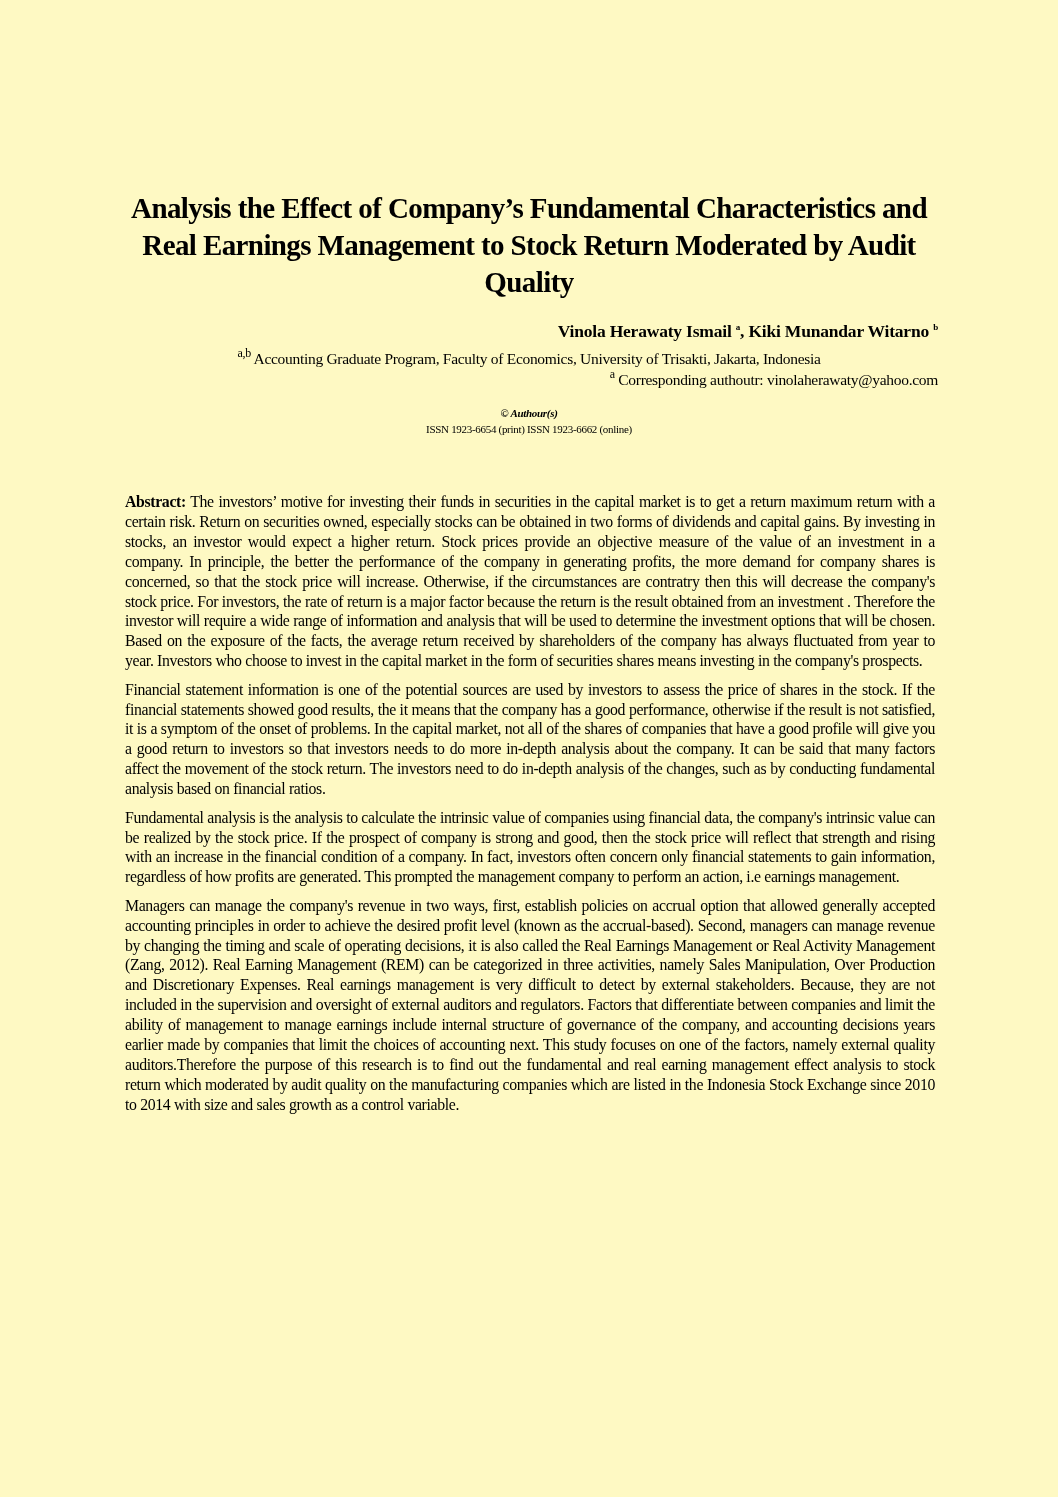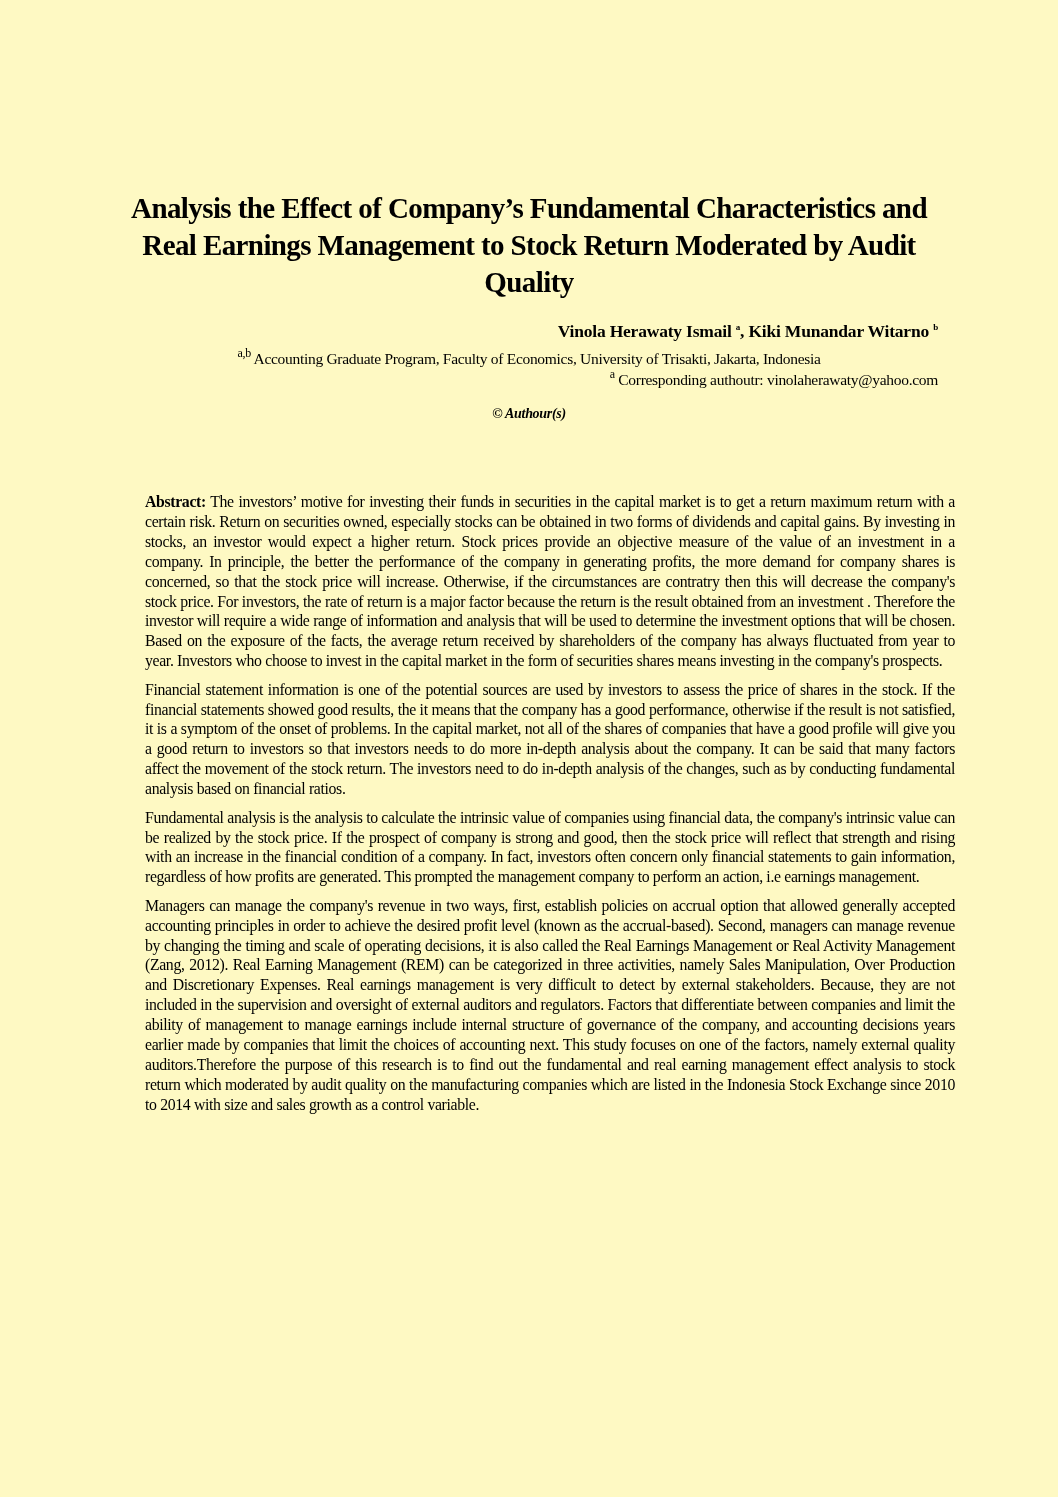--- a/index.html
+++ b/index.html
@@ -72,35 +72,34 @@
       font-size: 15.5px;
       line-height: 20px;
       letter-spacing: -0.3px;
     }
     .pubinfo {
       position: absolute;
       left: 120px;
       top: 406px;
       width: 818px;
       text-align: center;
-      font-size: 14px;
+      font-size: 11px;
       line-height: 15.5px;
       letter-spacing: -0.3px;
     }
     .pubinfo .copy { font-style: italic; font-weight: bold; }
     .body-text {
       position: absolute;
       left: 125px;
       top: 492px;
       width: 810px;
       font-size: 15.8px;
       line-height: 19.9px;
       text-align: justify;
       letter-spacing: -0.35px;
-      margin-left: 20px;
     }
     .body-text p {
       margin: 0 0 8.5px 0;
     }
     .abstract-label { font-weight: bold; }
   </style>
 </head>
 <body>
 
 <div class="page">
@@ -116,20 +115,21 @@
   <div class="affil">
     <sup>a,b</sup><span> Accounting Graduate Program, Faculty of Economics, University of Trisakti, Jakarta, Indonesia</span>
   </div>
 
   <div class="corr">
     <sup>a</sup><span> Corresponding authoutr: vinolaherawaty@yahoo.com</span>
   </div>
 
   <div class="pubinfo">
     <div class="copy">© Authour(s)</div>
+    <div>ISSN 1923-6654 (print) ISSN 1923-6662 (online)</div>
   </div>
 
   <div class="body-text">
     <p><span class="abstract-label">Abstract:</span><span> The investors’ motive for investing their funds in securities in the capital market is to get a return maximum return with a certain risk. Return on securities owned, especially stocks can be obtained in two forms of dividends and capital gains.  By investing in stocks, an investor would expect a higher return. Stock prices provide an objective measure of the value of an investment in a company. In principle, the better the performance of the company in generating profits,  the more demand for company shares is concerned,   so that the stock price will increase. Otherwise, if the circumstances are contratry then this will decrease the company's stock  price. For investors, the rate of return is a major factor because the return is the result obtained from an investment . Therefore the investor will require a wide range of information and analysis that will be used to determine the investment options that will be chosen. Based on the exposure of the facts, the average return received by shareholders of the company has always fluctuated from year to year. Investors who choose to invest in the capital market in the form of securities shares means investing in the company's prospects.</span></p>
     <p>Financial statement information is one of the potential sources are used by investors to assess the price of shares in the stock. If the financial statements showed good results, the it means that the company has a good performance, otherwise if the result is not satisfied, it is a symptom of the onset of problems. In the capital market, not all of the shares of companies that have a good profile will give you a good return to investors so that  investors needs to do more in-depth analysis about the company. It can be said that many factors affect the movement of the stock return. The investors need to do in-depth analysis of the changes, such as by conducting fundamental analysis based on financial ratios.</p>
     <p>Fundamental analysis is the analysis to calculate the intrinsic value of companies using financial data, the company's intrinsic value can be realized by the stock price. If the prospect of company is  strong and good, then the stock price will reflect that strength and rising with an increase in the financial condition of a company. In fact, investors often concern only financial statements to gain information, regardless of how profits are generated. This prompted the management company to perform an action, i.e earnings management.</p>
     <p>Managers can manage the company's revenue in two ways, first, establish policies on accrual option that allowed generally accepted accounting principles in order to achieve the desired profit level (known as the accrual-based). Second, managers can manage revenue by changing the timing and scale of operating decisions, it is also called the Real Earnings Management or Real Activity Management (Zang, 2012). Real Earning Management (REM) can be categorized in three activities, namely Sales Manipulation, Over Production and Discretionary Expenses. Real earnings management is very difficult to detect by external stakeholders. Because, they are not included in the supervision and oversight of external auditors and regulators. Factors that differentiate between companies and limit the ability of management to manage earnings include internal structure of governance of the company, and accounting decisions years earlier made by companies that limit the choices of accounting next. This study focuses on one of the factors, namely external quality auditors.Therefore the purpose of this research is to find out the fundamental and real earning management effect analysis to stock return which moderated by audit quality on the manufacturing companies which are listed in the Indonesia Stock Exchange since 2010 to 2014 with size and sales growth as a control variable.</p>
   </div>
 
 </div>

